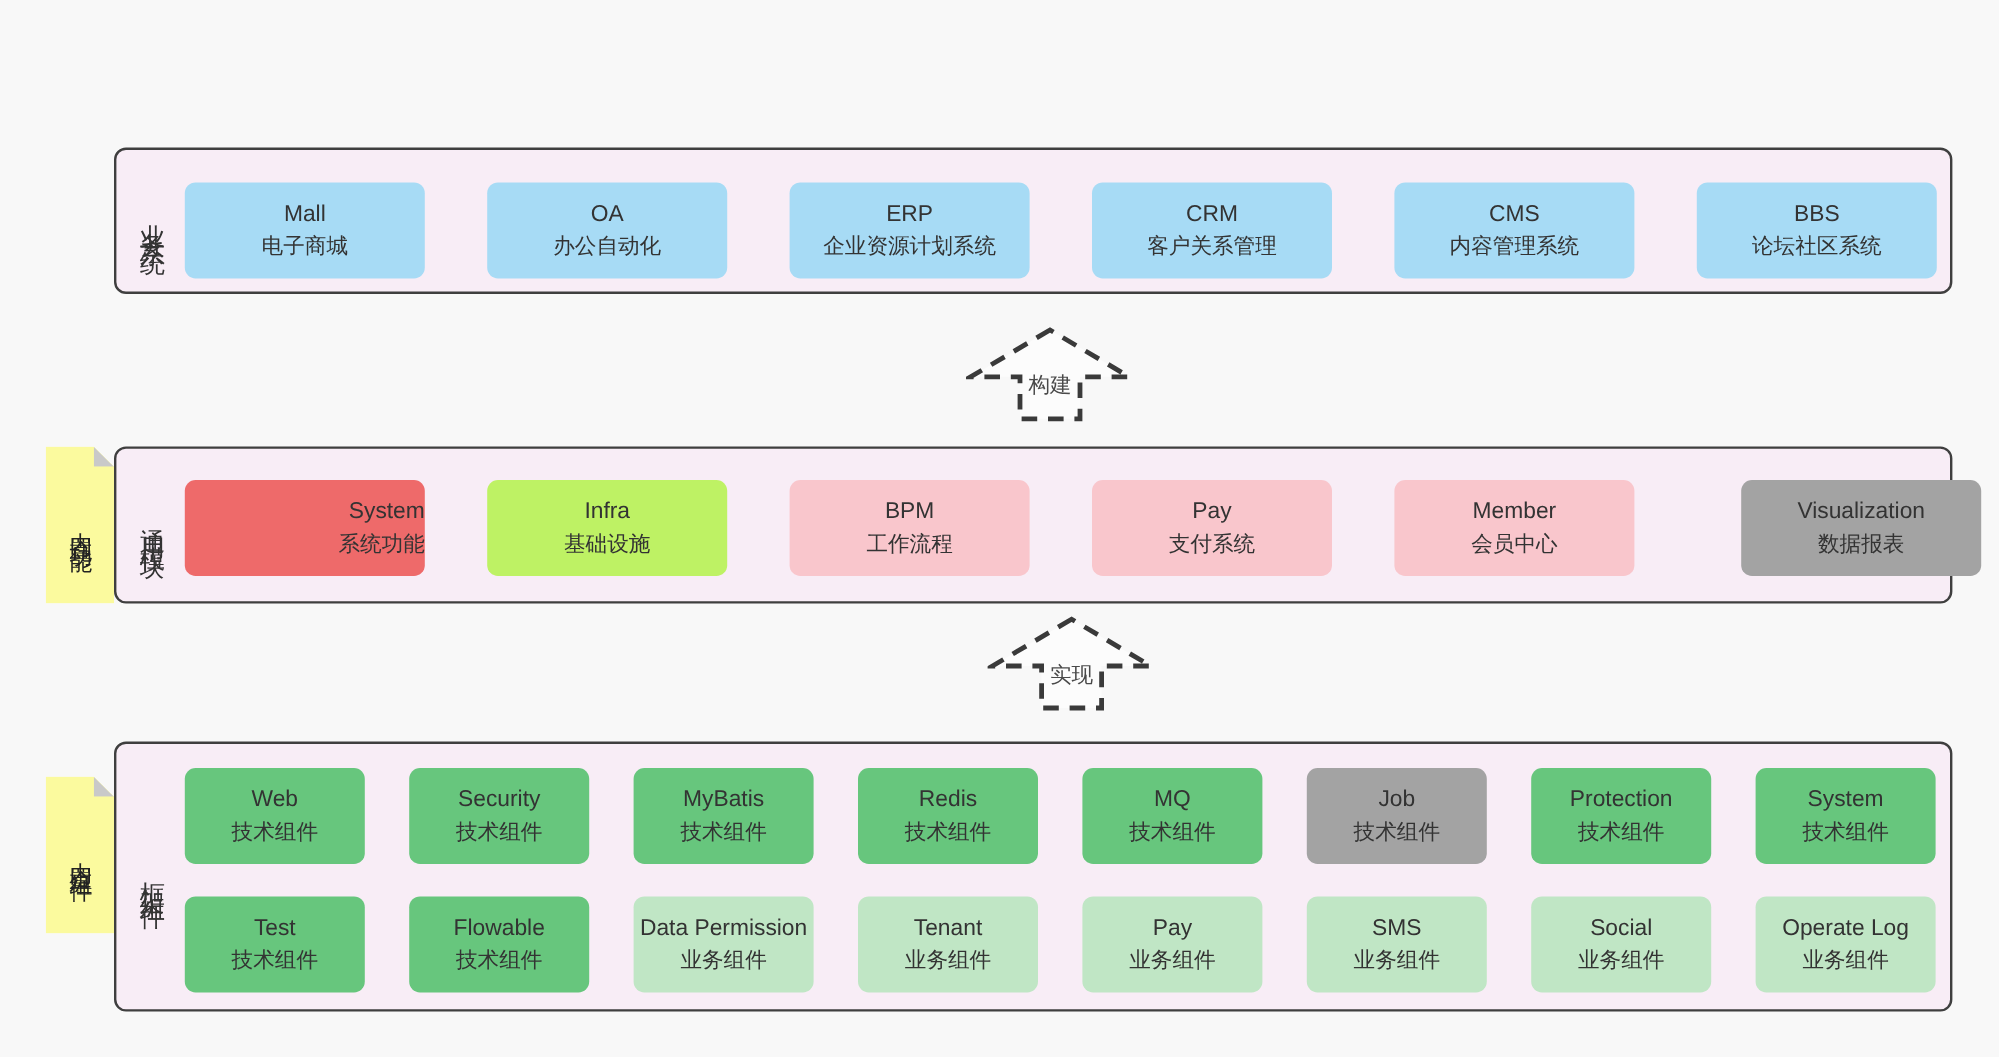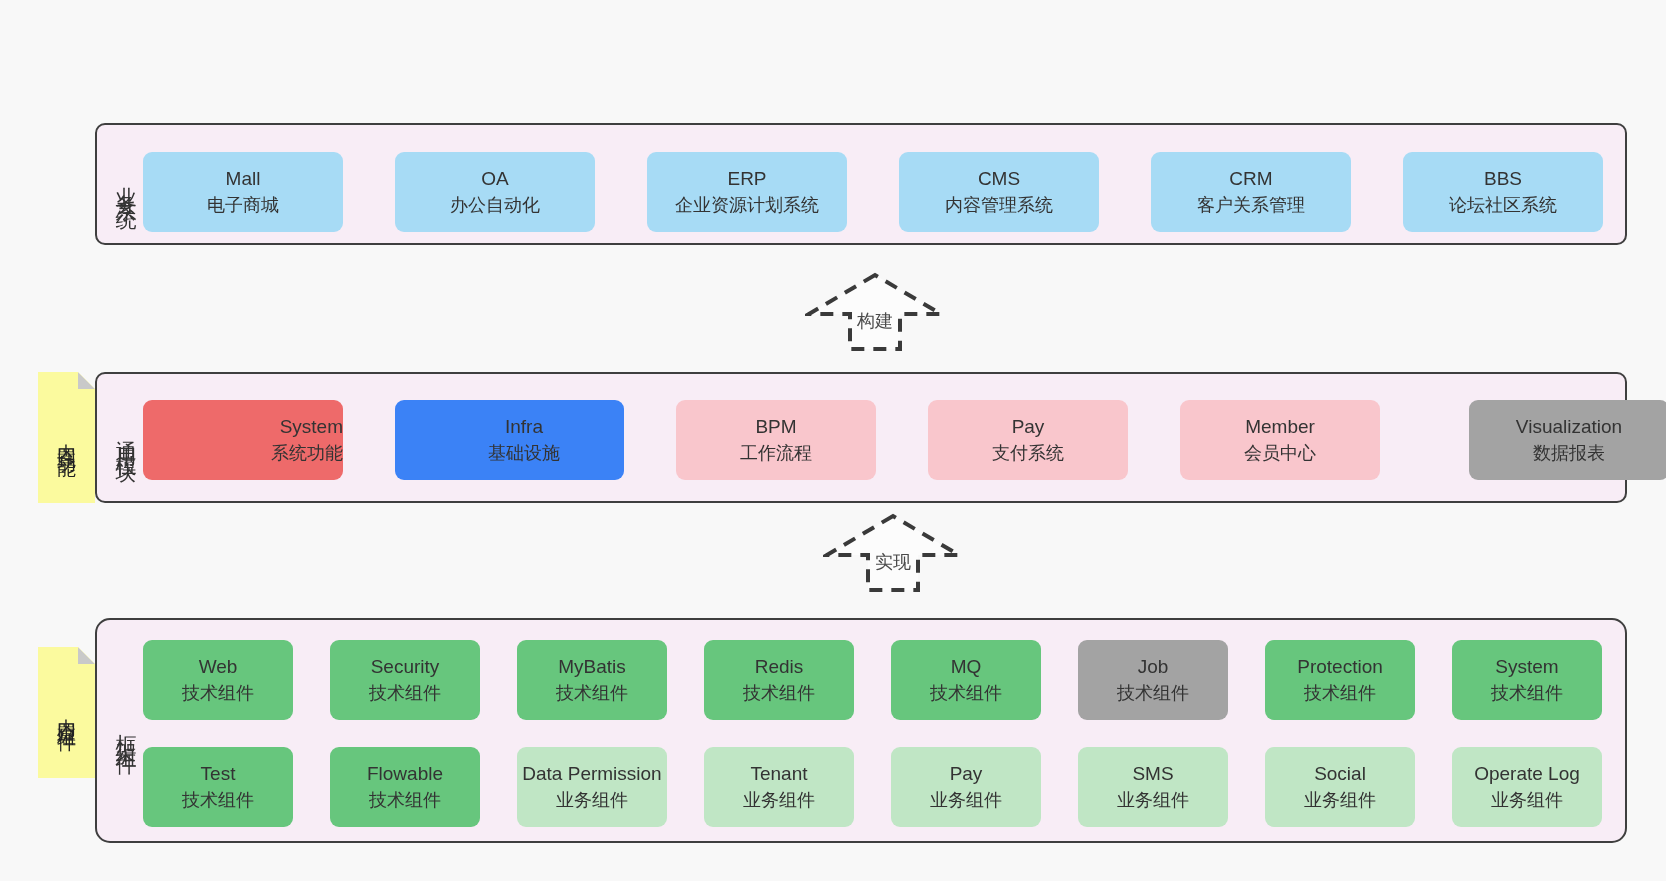--- a/index.html
+++ b/index.html
@@ -34,21 +34,21 @@
     transform:translateY(-50%);
     writing-mode:vertical-rl;
     text-orientation:upright;
     font-size:21px;
     letter-spacing:7px;
     color:var(--text);
     white-space:nowrap;
   }
   .band-boxes{
     position:absolute;
-    left:46px;
+    left:57px;
     display:flex;flex-direction:column;
     row-gap:27px;
   }
   .band-row{display:flex;}
   .cols-6 .band-row{gap:52px;}
   .cols-8 .band-row{gap:37px;}
 
   
   .box{
     height:80px;
@@ -127,26 +127,26 @@
           </div>
           <div class="box" style="background: rgb(167, 219, 245);">
             <span class="en">OA</span>
             <span class="zh">办公自动化</span>
           </div>
           <div class="box" style="background: rgb(167, 219, 245);">
             <span class="en">ERP</span>
             <span class="zh">企业资源计划系统</span>
           </div>
           <div class="box" style="background: rgb(167, 219, 245);">
+            <span class="en">CRM</span>
+            <span class="zh">客户关系管理</span>
+          </div>
+          <div class="box" style="background: rgb(167, 219, 245);">
             <span class="en">CMS</span>
             <span class="zh">内容管理系统</span>
-          </div>
-          <div class="box" style="background: rgb(167, 219, 245);">
-            <span class="en">CRM</span>
-            <span class="zh">客户关系管理</span>
           </div>
           <div class="box" style="background: rgb(167, 219, 245);">
             <span class="en">BBS</span>
             <span class="zh">论坛社区系统</span>
           </div>
         </div>
       </div>
   </div>
 
   <div class="arrow" style="left:805px;top:272px;">
@@ -157,21 +157,21 @@
   </div>
 
   <div class="band cols-6" style="top:372px;height:131px;">
     <span class="band-label">通用模块</span>
     <div class="band-boxes" style="top:26px;">
         <div class="band-row">
           <div class="box" style="background: rgb(238, 106, 106); align-items: flex-end;">
             <span class="en">System</span>
             <span class="zh">系统功能</span>
           </div>
-          <div class="box" style="background: #3b82f6; padding-left: 29px;">
+          <div class="box" style="background: #bef264;">
             <span class="en">Infra</span>
             <span class="zh">基础设施</span>
           </div>
           <div class="box" style="background: rgb(249, 198, 204);">
             <span class="en">BPM</span>
             <span class="zh">工作流程</span>
           </div>
           <div class="box" style="background: rgb(249, 198, 204);">
             <span class="en">Pay</span>
             <span class="zh">支付系统</span>
@@ -188,21 +188,21 @@
       </div>
   </div>
 
   <div class="arrow" style="left:823px;top:513px;">
     <svg width="140" height="80" viewBox="0 0 140 80">
       <polygon points="70,3 4,42 45,42 45,77 95,77 95,42 136,42" fill="#fcfcfc" stroke="#3a3a3a" stroke-width="4" stroke-dasharray="13 9" stroke-linejoin="miter"></polygon>
     </svg>
     <span class="arrow-label">实现</span>
   </div>
 
-  <div class="band cols-8" style="top:618px;height:225px;border-radius:15px;">
+  <div class="band cols-8" style="top:618px;height:225px;">
     <span class="band-label">框架组件</span>
     <div class="band-boxes" style="top:20px;">
         <div class="band-row">
           <div class="box" style="background: rgb(103, 198, 125);">
             <span class="en">Web</span>
             <span class="zh">技术组件</span>
           </div>
           <div class="box" style="background: rgb(103, 198, 125); justify-content: center;">
             <span class="en">Security</span>
             <span class="zh">技术组件</span>

